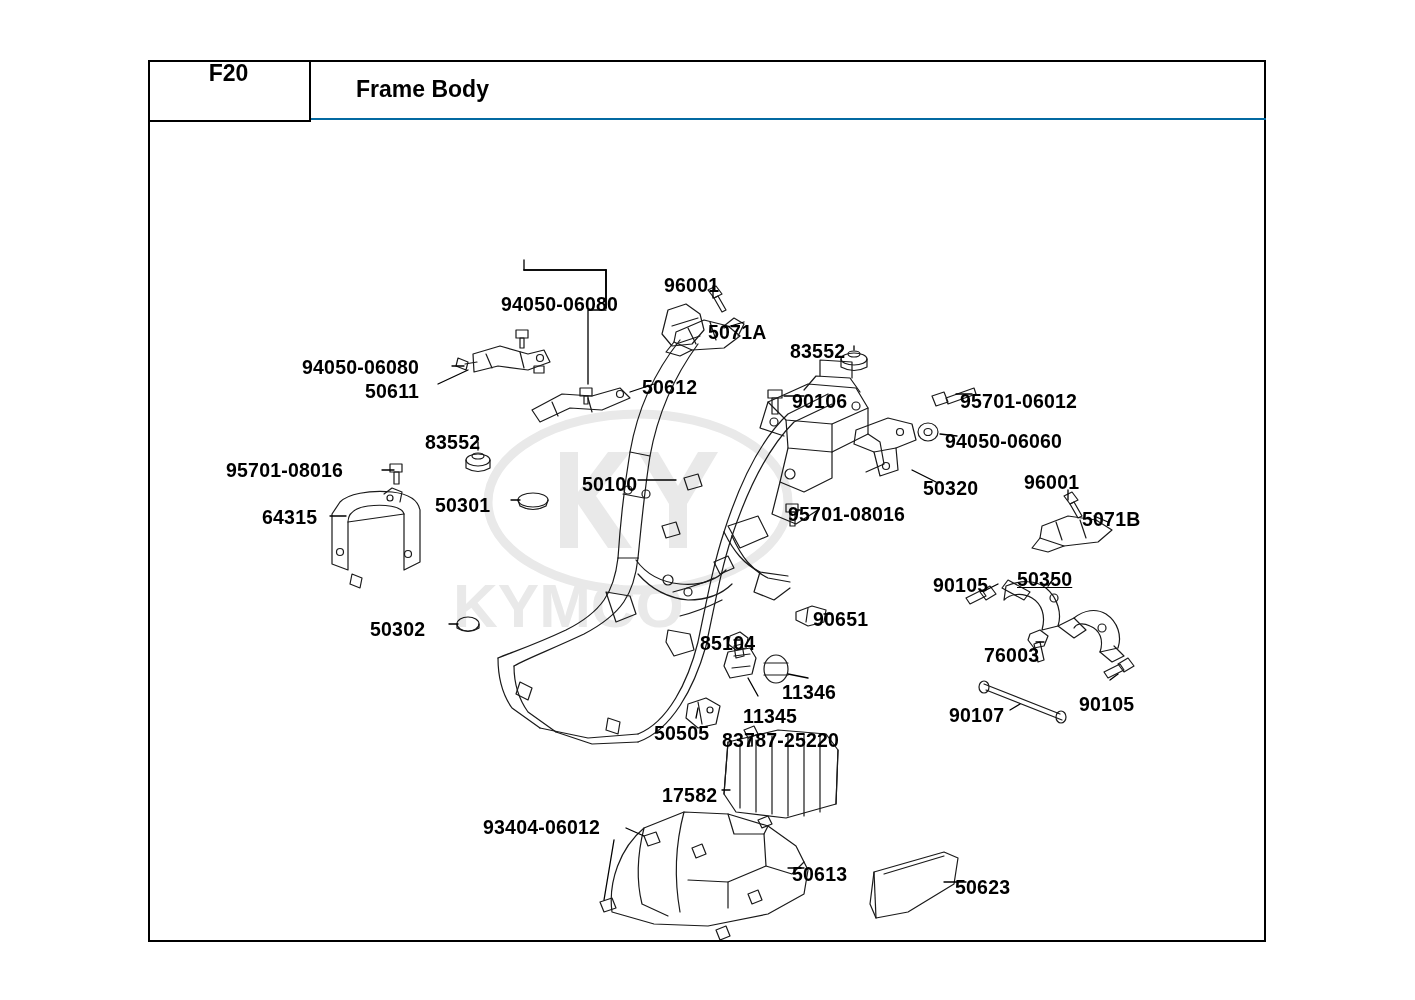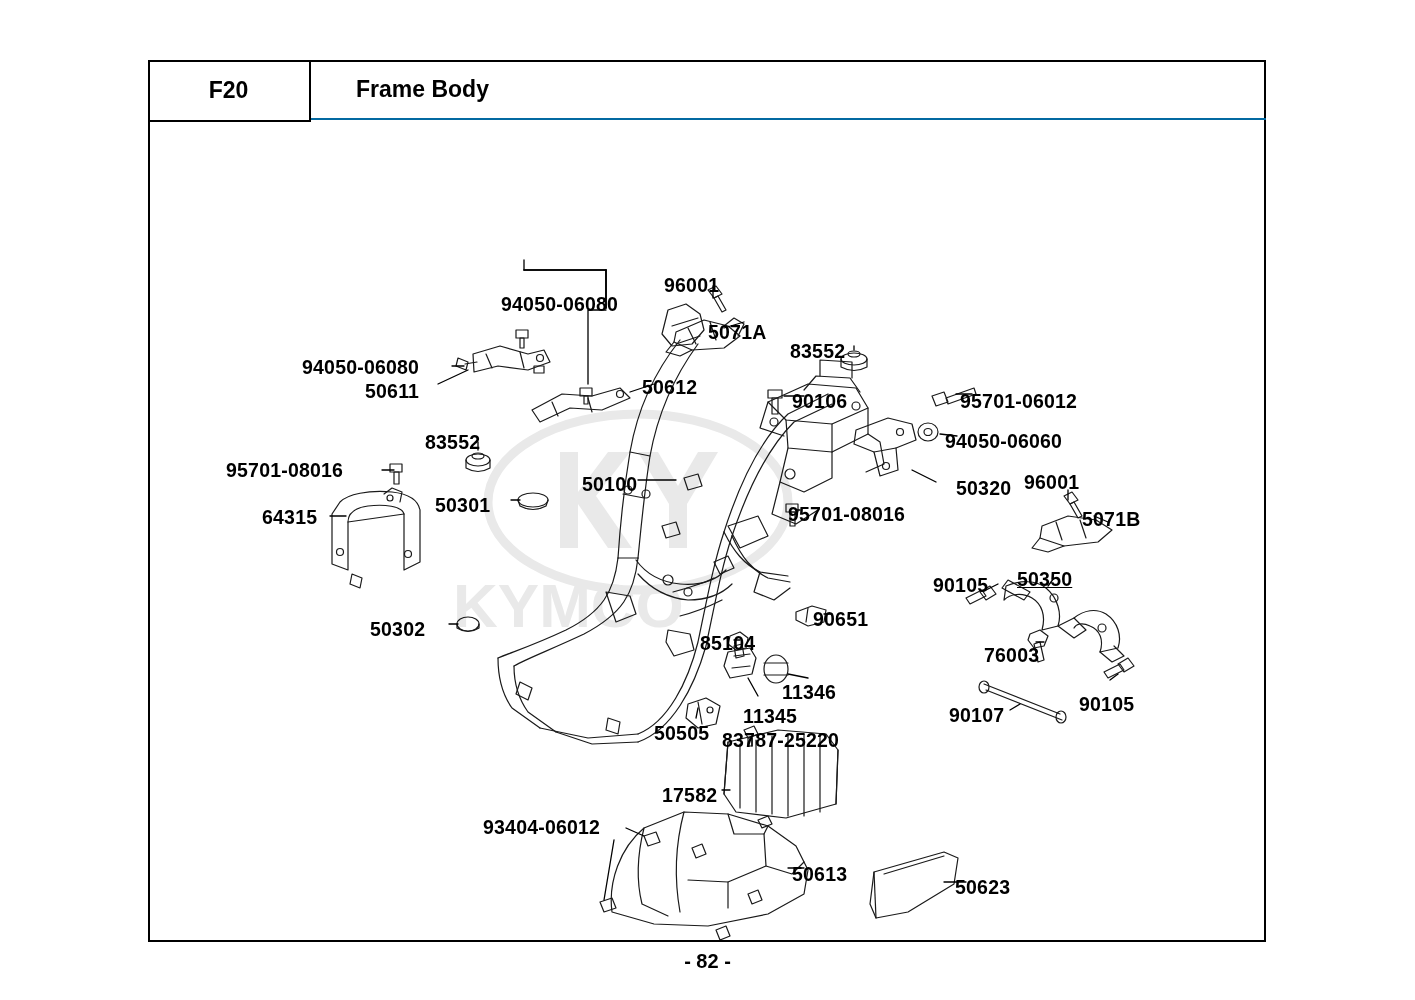--- a/index.html
+++ b/index.html
@@ -33,21 +33,20 @@
   .title-cell {
     position: absolute;
     left: 148px;
     top: 60px;
     width: 163px;
     height: 62px;
     border-right: 2px solid #000;
     border-bottom: 2px solid #000;
     box-sizing: border-box;
     display: flex;
-    align-items: center;
     justify-content: center;
   }
   .title-cell span {
     font-size: 23px;
     font-weight: bold;
     color: #000;
   }
   .title-bar {
     position: absolute;
     left: 311px;
@@ -488,21 +487,21 @@
       <div class="callout" style="left: 790px; top: 340px;">83552</div>
       <div class="callout" style="left: 302px; top: 356px;">94050-06080</div>
       <div class="callout" style="left: 365px; top: 380px;">50611</div>
       <div class="callout" style="left: 642px; top: 376px; text-align: center;">50612</div>
       <div class="callout" style="left: 792px; top: 390px;">90106</div>
       <div class="callout" style="left: 960px; top: 390px;">95701-06012</div>
       <div class="callout" style="left: 945px; top: 430px;">94050-06060</div>
       <div class="callout" style="left: 425px; top: 431px;">83552</div>
       <div class="callout" style="left: 226px; top: 459px;">95701-08016</div>
       <div class="callout" style="left: 582px; top: 473px; text-align: center;">50100</div>
-      <div class="callout" style="left: 923px; top: 477px; margin-left: 33px;">50320</div>
+      <div class="callout" style="left: 923px; top: 477px;">50320</div>
       <div class="callout" style="left: 1024px; top: 471px;">96001</div>
       <div class="callout" style="left: 435px; top: 494px;">50301</div>
       <div class="callout" style="left: 788px; top: 503px;">95701-08016</div>
       <div class="callout" style="left: 262px; top: 506px;">64315</div>
       <div class="callout" style="left: 1082px; top: 508px;">5071B</div>
       <div class="callout" style="left: 933px; top: 574px;">90105</div>
       <div class="callout" style="left: 1017px; top: 568px; text-decoration: underline;">50350</div>
       <div class="callout" style="left: 813px; top: 608px;">90651</div>
       <div class="callout" style="left: 370px; top: 618px;">50302</div>
       <div class="callout" style="left: 700px; top: 632px;">85104</div>
@@ -512,14 +511,13 @@
       <div class="callout" style="left: 743px; top: 705px;">11345</div>
       <div class="callout" style="left: 949px; top: 704px;">90107</div>
       <div class="callout" style="left: 654px; top: 722px;">50505</div>
       <div class="callout" style="left: 722px; top: 729px;">83787-25220</div>
       <div class="callout" style="left: 662px; top: 784px;">17582</div>
       <div class="callout" style="left: 483px; top: 816px;">93404-06012</div>
       <div class="callout" style="left: 792px; top: 863px;">50613</div>
       <div class="callout" style="left: 955px; top: 876px;">50623</div>
     </div>
 
-  <div class="page-number">- 82 -</div>
 </div>
 
 </body></html>

